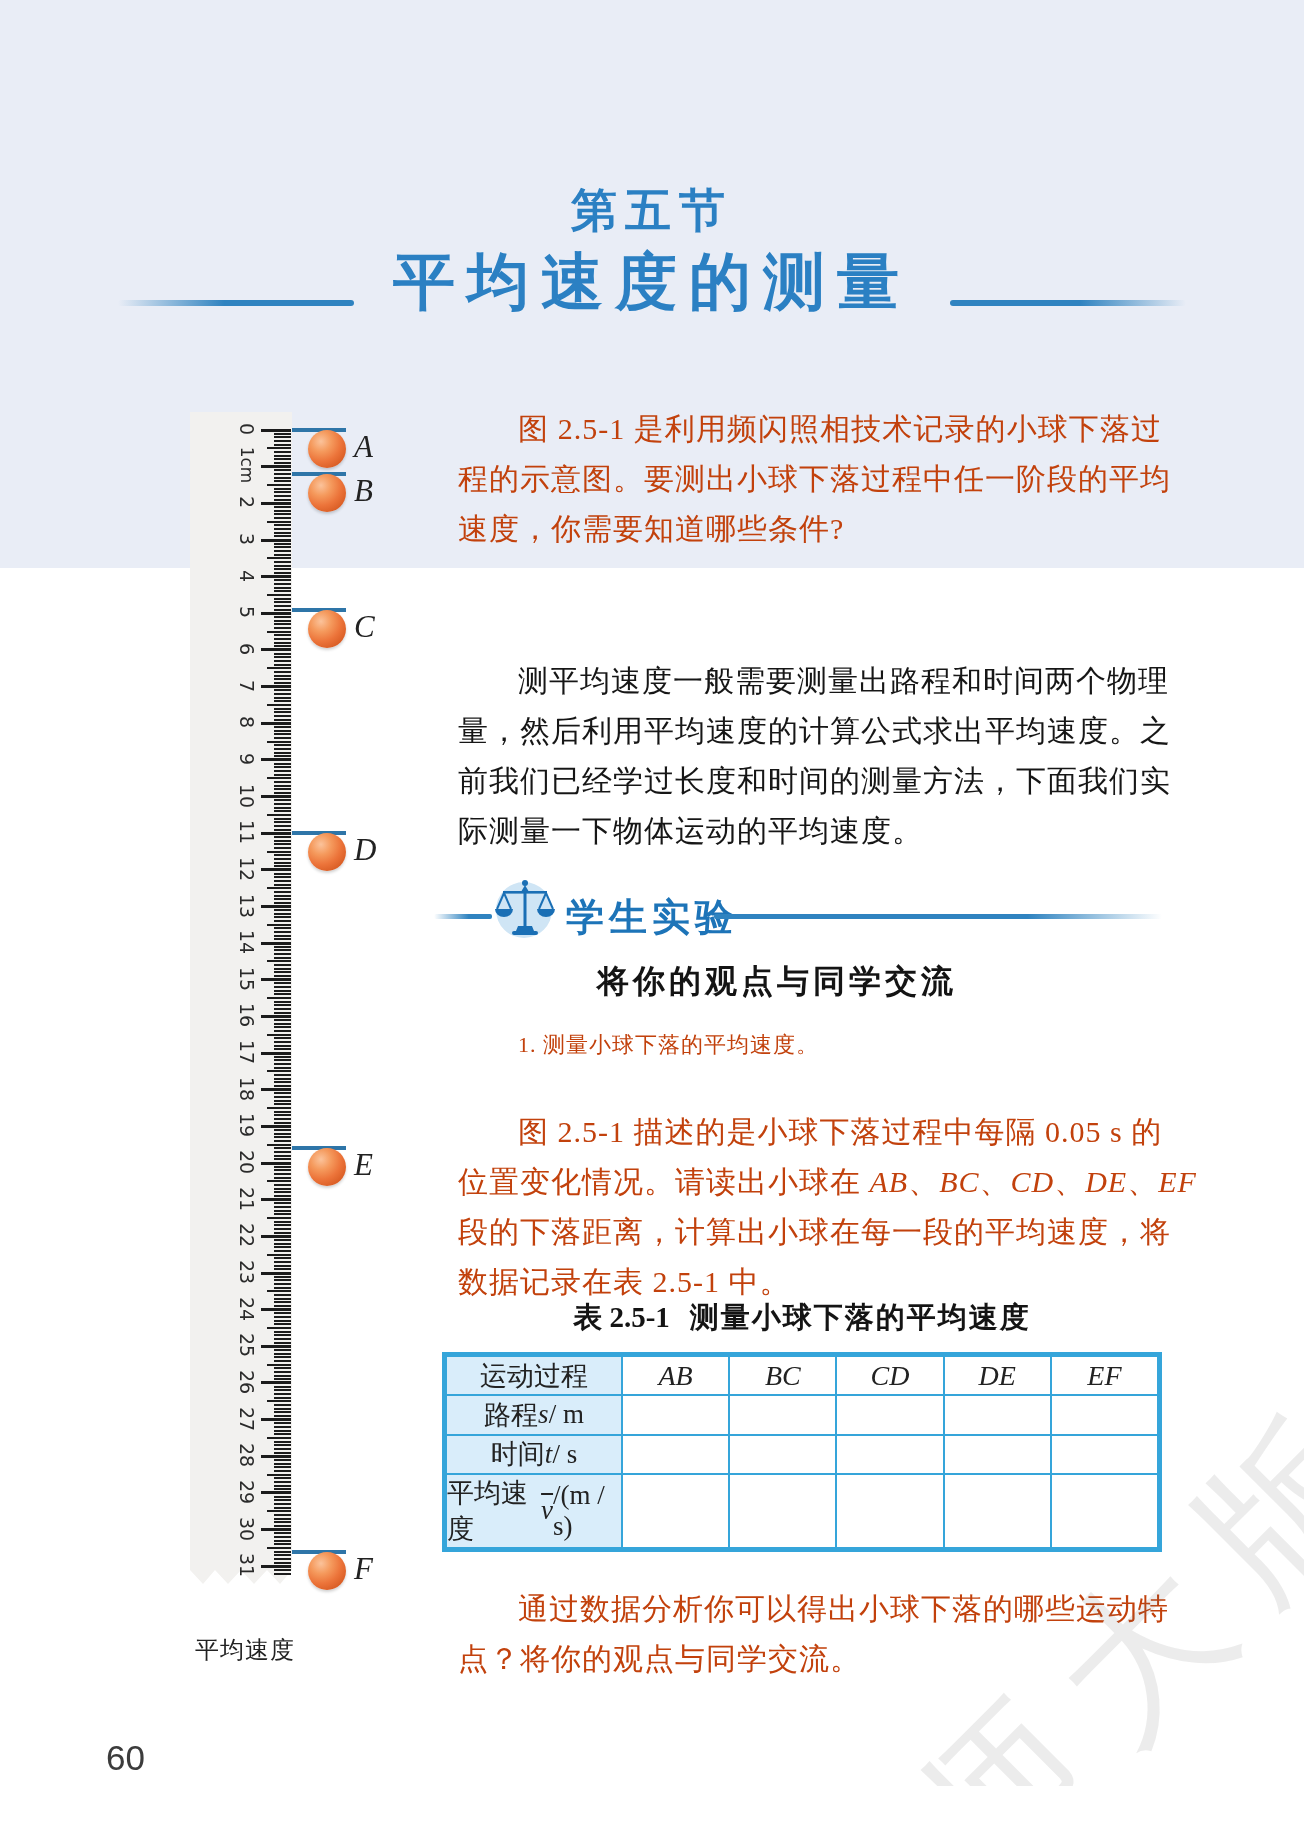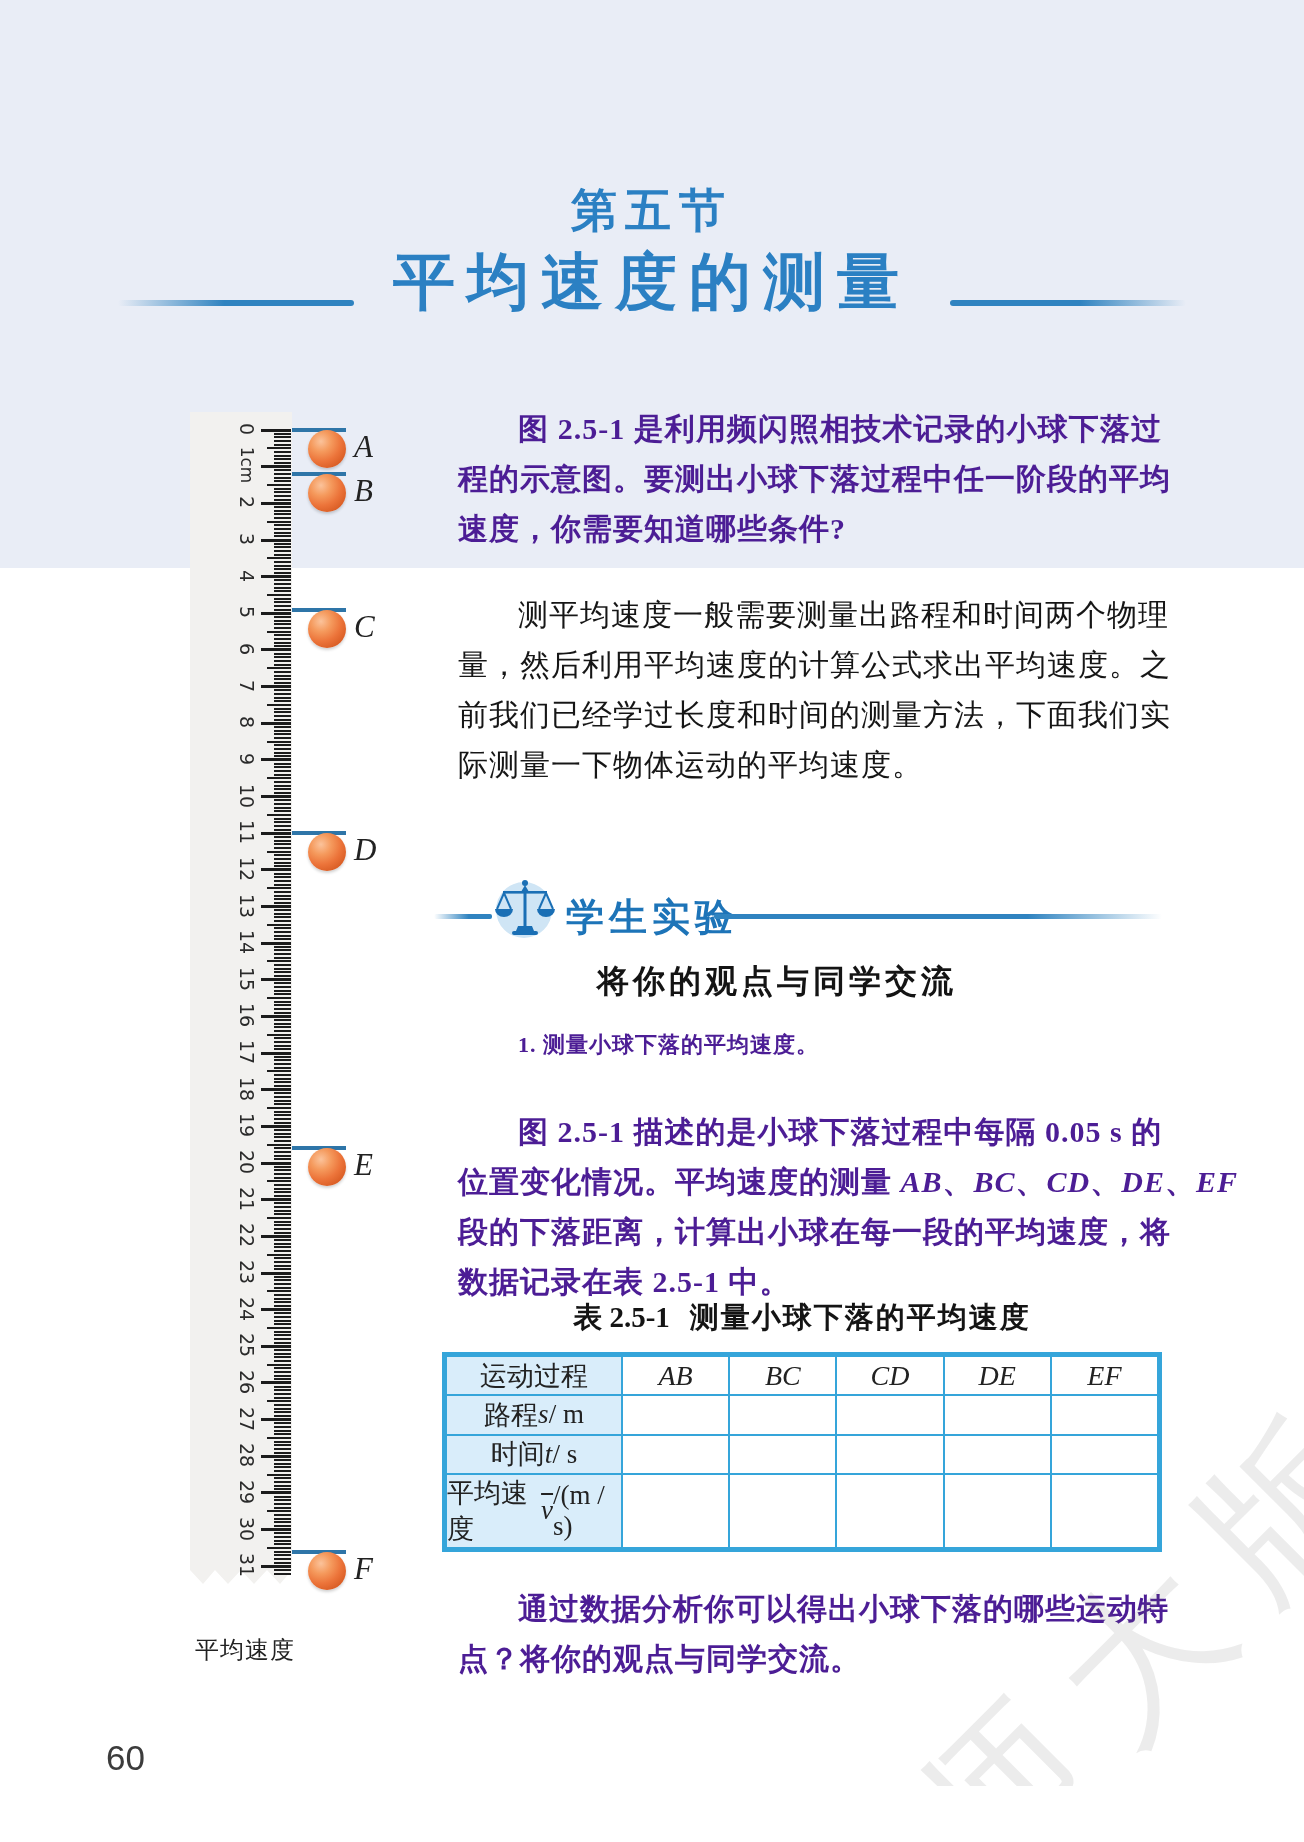--- a/index.html
+++ b/index.html
@@ -30,21 +30,21 @@
   .ball{position:absolute;width:38px;height:38px;border-radius:50%;
     background:radial-gradient(circle at 34% 30%,#fbc39b 0%,#f59a5d 28%,#ec743a 55%,#d4571f 85%,#c04c18 100%);
     box-shadow:0 2px 3px rgba(0,0,0,0.18);}
   .ball-label{position:absolute;font-style:italic;font-size:31px;color:#222;
     font-family:"Liberation Serif","DejaVu Serif",serif;}
   
   .para{width:704px;font-size:30px;letter-spacing:1px;}
   .para .line{height:50px;line-height:50px;text-align:justify;text-align-last:justify;white-space:nowrap;}
   .para .line.last{text-align-last:left;}
   .para .line.indent{padding-left:60px;}
-  .kai{color:#4c1d95;font-weight:bold;}
+  .kai{color:#c2410c;}
   .song{color:#161616;}
   .itl{font-style:italic;}
   .over{text-decoration:overline;}
   
   #exp-circle{left:496px;top:882px;width:56px;height:56px;border-radius:50%;background:#cfe5f5;}
   #exp-title{left:566px;top:892px;font-family:"Liberation Sans","DejaVu Sans",sans-serif;
     font-weight:bold;font-size:38px;letter-spacing:5px;color:#1d74b8;}
   .exp-line{top:914px;height:5px;border-radius:2px;}
   #exp-line-left{left:434px;width:58px;background:linear-gradient(to left,#2f83c0 40%,rgba(47,131,192,0));}
   #exp-line-right{left:714px;width:448px;background:linear-gradient(to right,#2f83c0 70%,rgba(47,131,192,0));}
@@ -457,21 +457,21 @@
       <div class="ball" style="left: 308px; top: 1551.5px;"></div>
       <div class="ball-label" style="left: 354px; top: 1550.5px;">F</div>
     </div>
 
   <div class="abs para kai" id="p1" style="left:458px;top:404px;">
       <div class="line indent"><span>图 2.5-1 是利用频闪照相技术记录的小球下落过</span></div>
       <div class="line"><span>程的示意图。要测出小球下落过程中任一阶段的平均</span></div>
       <div class="line last"><span>速度，你需要知道哪些条件?</span></div>
     </div>
 
-  <div class="abs para song" id="p2" style="left:458px;top:592px;font-family:Liberation Mono, monospace;">
+  <div class="abs para song" id="p2" style="left:458px;top:656px;">
       <div class="line indent"><span>测平均速度一般需要测量出路程和时间两个物理</span></div>
       <div class="line"><span>量，然后利用平均速度的计算公式求出平均速度。之</span></div>
       <div class="line"><span>前我们已经学过长度和时间的测量方法，下面我们实</span></div>
       <div class="line last"><span>际测量一下物体运动的平均速度。</span></div>
     </div>
 
   <div class="abs" id="exp-circle"></div>
   <svg class="abs" id="exp-icon" style="left:494px;top:876px;" width="62" height="66" viewBox="0 0 62 66">
     <g fill="#1a6fb5" stroke="#1a6fb5">
       <circle cx="31" cy="7" r="3" stroke="none"></circle>
@@ -490,21 +490,21 @@
   </svg>
   <div class="abs" id="exp-title">学生实验</div>
   <div class="abs exp-line" id="exp-line-left"></div>
   <div class="abs exp-line" id="exp-line-right"></div>
 
   <div class="abs" id="sub-heading">将你的观点与同学交流</div>
   <div class="abs kai" id="step1">1. 测量小球下落的平均速度。</div>
 
   <div class="abs para kai" id="p3" style="left:458px;top:1084px;margin-top:23px;">
       <div class="line indent"><span>图 2.5-1 描述的是小球下落过程中每隔 0.05 s 的</span></div>
-      <div class="line"><span>位置变化情况。平均速度的测量 </span><span class="itl">AB</span><span>、</span><span class="itl">BC</span><span>、</span><span class="itl">CD</span><span>、</span><span class="itl">DE</span><span>、</span><span class="itl">EF</span></div>
+      <div class="line"><span>位置变化情况。请读出小球在 </span><span class="itl">AB</span><span>、</span><span class="itl">BC</span><span>、</span><span class="itl">CD</span><span>、</span><span class="itl">DE</span><span>、</span><span class="itl">EF</span></div>
       <div class="line"><span>段的下落距离，计算出小球在每一段的平均速度，将</span></div>
       <div class="line last"><span>数据记录在表 2.5-1 中。</span></div>
     </div>
 
   <div class="abs" id="table-title">
     <span class="prefix">表 2.5-1</span><span class="ttl">测量小球下落的平均速度</span>
   </div>
   <div class="abs" id="exp-table">
       <div class="cell lab">运动过程</div>
       <div class="cell colhead">AB</div>

